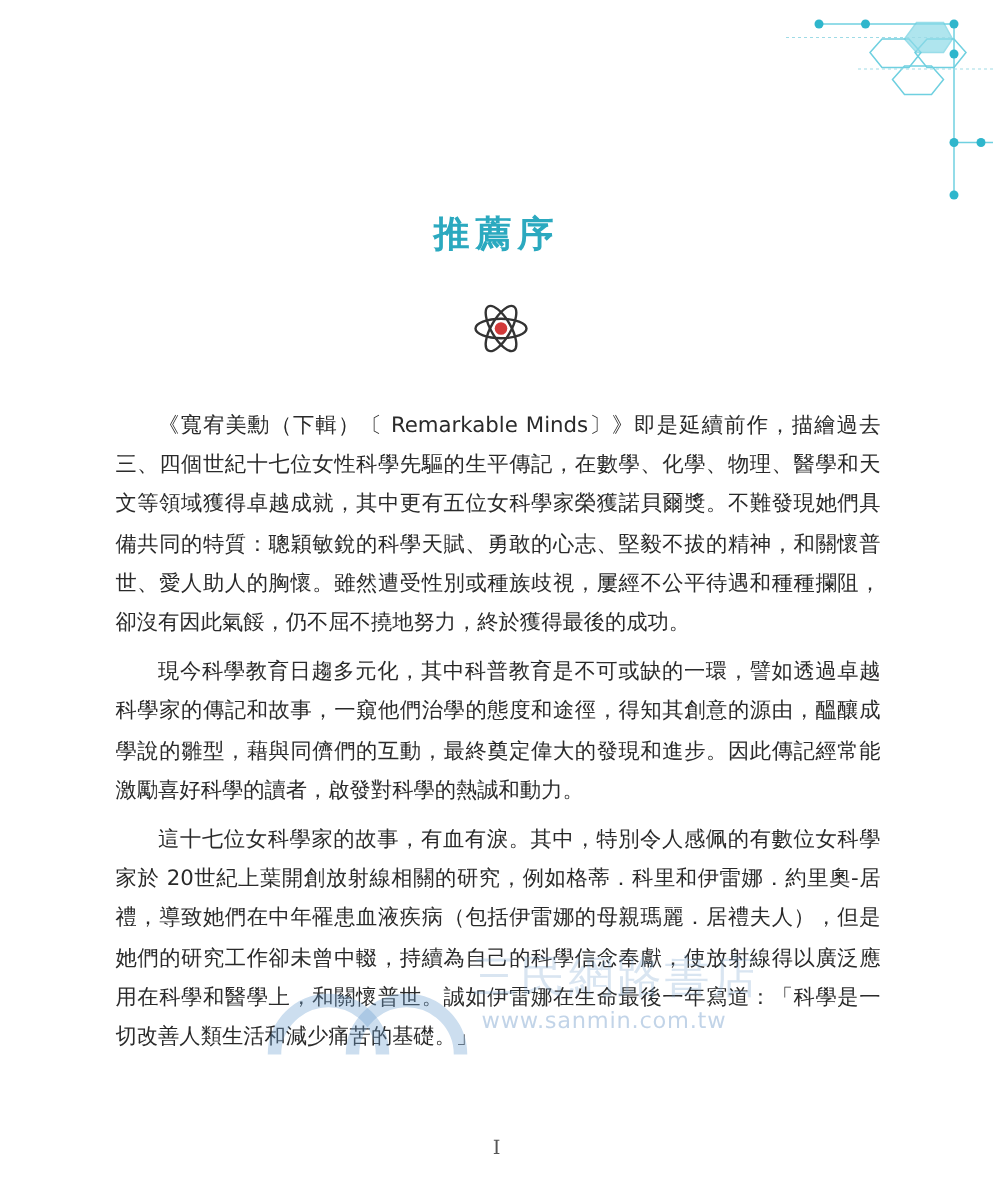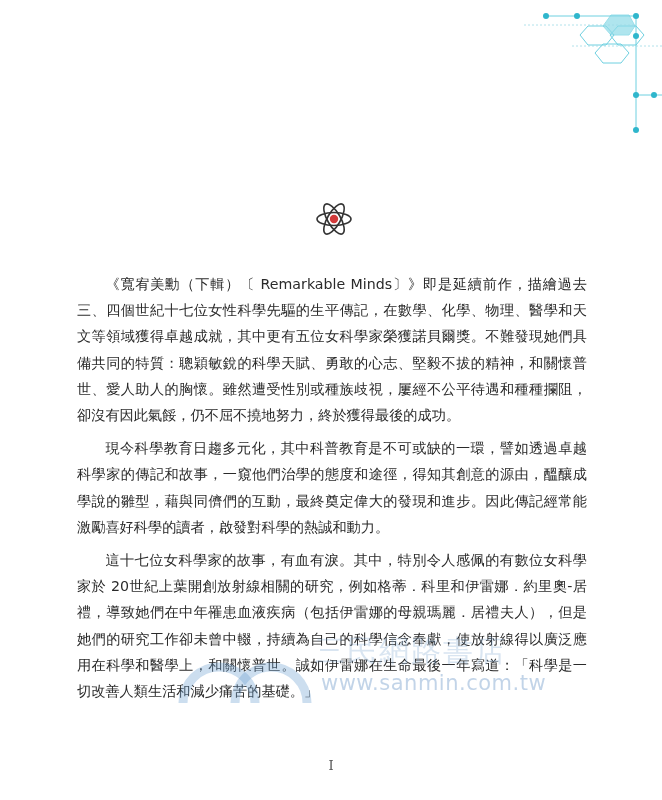--- a/index.html
+++ b/index.html
@@ -32,21 +32,21 @@
 
   .watermark { position: absolute; left: 175px; top: 625px; width: 340px; height: 80px; pointer-events: none; }
   .wm-logo { position: absolute; left: 0; top: 0; }
   .wm-name {
     position: absolute; left: 140px; top: 6px;
     font-family: "DejaVu Serif", serif; font-size: 30px; letter-spacing: 2px;
     color: rgba(120,160,205,0.28);
   }
   .wm-url {
     position: absolute; left: 146px; top: 46px;
-    font-family: "DejaVu Sans", sans-serif; font-size: 21px; letter-spacing: 0.5px;
+    font-family: "DejaVu Sans", sans-serif; font-size: 15px; letter-spacing: 0.5px;
     color: rgba(120,160,205,0.45);
   }
 
   .page-number {
     position: absolute; left: 0; width: 662px; top: 758px; text-align: center;
     font-family: "DejaVu Serif", serif; font-size: 13px; color: #555;
   }
 </style>
 </head>
 <body>
@@ -69,20 +69,21 @@
       <circle cx="26" cy="16" r="3"></circle>
       <circle cx="57" cy="16" r="3"></circle>
       <circle cx="116" cy="16" r="3"></circle>
       <circle cx="116" cy="36" r="3"></circle>
       <circle cx="116" cy="95" r="3"></circle>
       <circle cx="134" cy="95" r="3"></circle>
       <circle cx="116" cy="130" r="3"></circle>
     </g>
   </svg>
 
+  <div class="title">推薦序</div>
 
   <svg class="atom" viewBox="0 0 38 44" xmlns="http://www.w3.org/2000/svg">
     <g fill="none" stroke="#333" stroke-width="1.6">
       <ellipse cx="19" cy="22" rx="17" ry="6.5"></ellipse>
       <ellipse cx="19" cy="22" rx="17" ry="6.5" transform="rotate(60 19 22)"></ellipse>
       <ellipse cx="19" cy="22" rx="17" ry="6.5" transform="rotate(-60 19 22)"></ellipse>
     </g>
     <circle cx="19" cy="22" r="4.2" fill="#d23a3a"></circle>
   </svg>
 

